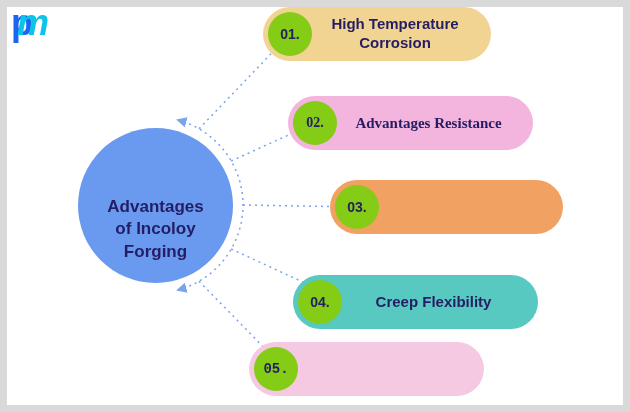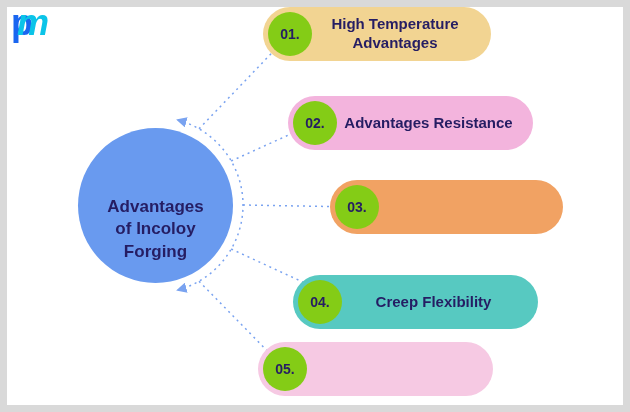--- a/index.html
+++ b/index.html
@@ -75,24 +75,24 @@
   .pill-label {
     flex: 1;
     text-align: center;
     font-weight: 700;
     font-size: 15px;
     line-height: 1.25;
     color: #251d63;
     padding: 0 14px 0 6px;
   }
   .pill-1 { left: 256px; top: 0px;   width: 228px; }
-  .pill-2 { left: 281px; top: 89px;  width: 245px; }
+  .pill-2 { left: 281px; top: 89px;  width: 245px; font-family: Liberation Serif, serif; }
   .pill-3 { left: 323px; top: 173px; width: 233px; }
   .pill-4 { left: 286px; top: 256px; width: 245px; }
-  .pill-5 { left: 251px; top: 335px; width: 235px; }
+  .pill-5 { left: 242px; top: 335px; width: 235px; font-family: Liberation Mono, monospace; }
 </style>
 </head>
 <body>
 
 <div class="canvas">
 
   <svg class="connector-layer" width="616" height="398" viewBox="0 0 616 398">
     <defs>
       <marker id="arrow" viewBox="0 0 6 6" refX="5" refY="3" markerWidth="7" markerHeight="7" orient="auto-start-reverse">
         <path d="M0,0 L6,3 L0,6 Z" fill="#7aa3f0"></path>
@@ -113,21 +113,21 @@
   </div>
 
   <div class="center-circle" style="background: rgb(105, 154, 239);">
     <div class="center-label">Advantages
 of Incoloy
 Forging</div>
   </div>
 
   <div class="pill pill-1" style="background: rgb(242, 212, 146);">
     <div class="num-badge">01.</div>
-    <div class="pill-label">High Temperature Advantages</div>
+    <div class="pill-label">High Temperature Corrosion</div>
   </div>
 
   <div class="pill pill-2" style="background: rgb(243, 180, 221);">
     <div class="num-badge">02.</div>
     <div class="pill-label">Advantages Resistance</div>
   </div>
 
   <div class="pill pill-3" style="background: rgb(241, 162, 99);">
     <div class="num-badge">03.</div>
   </div>

